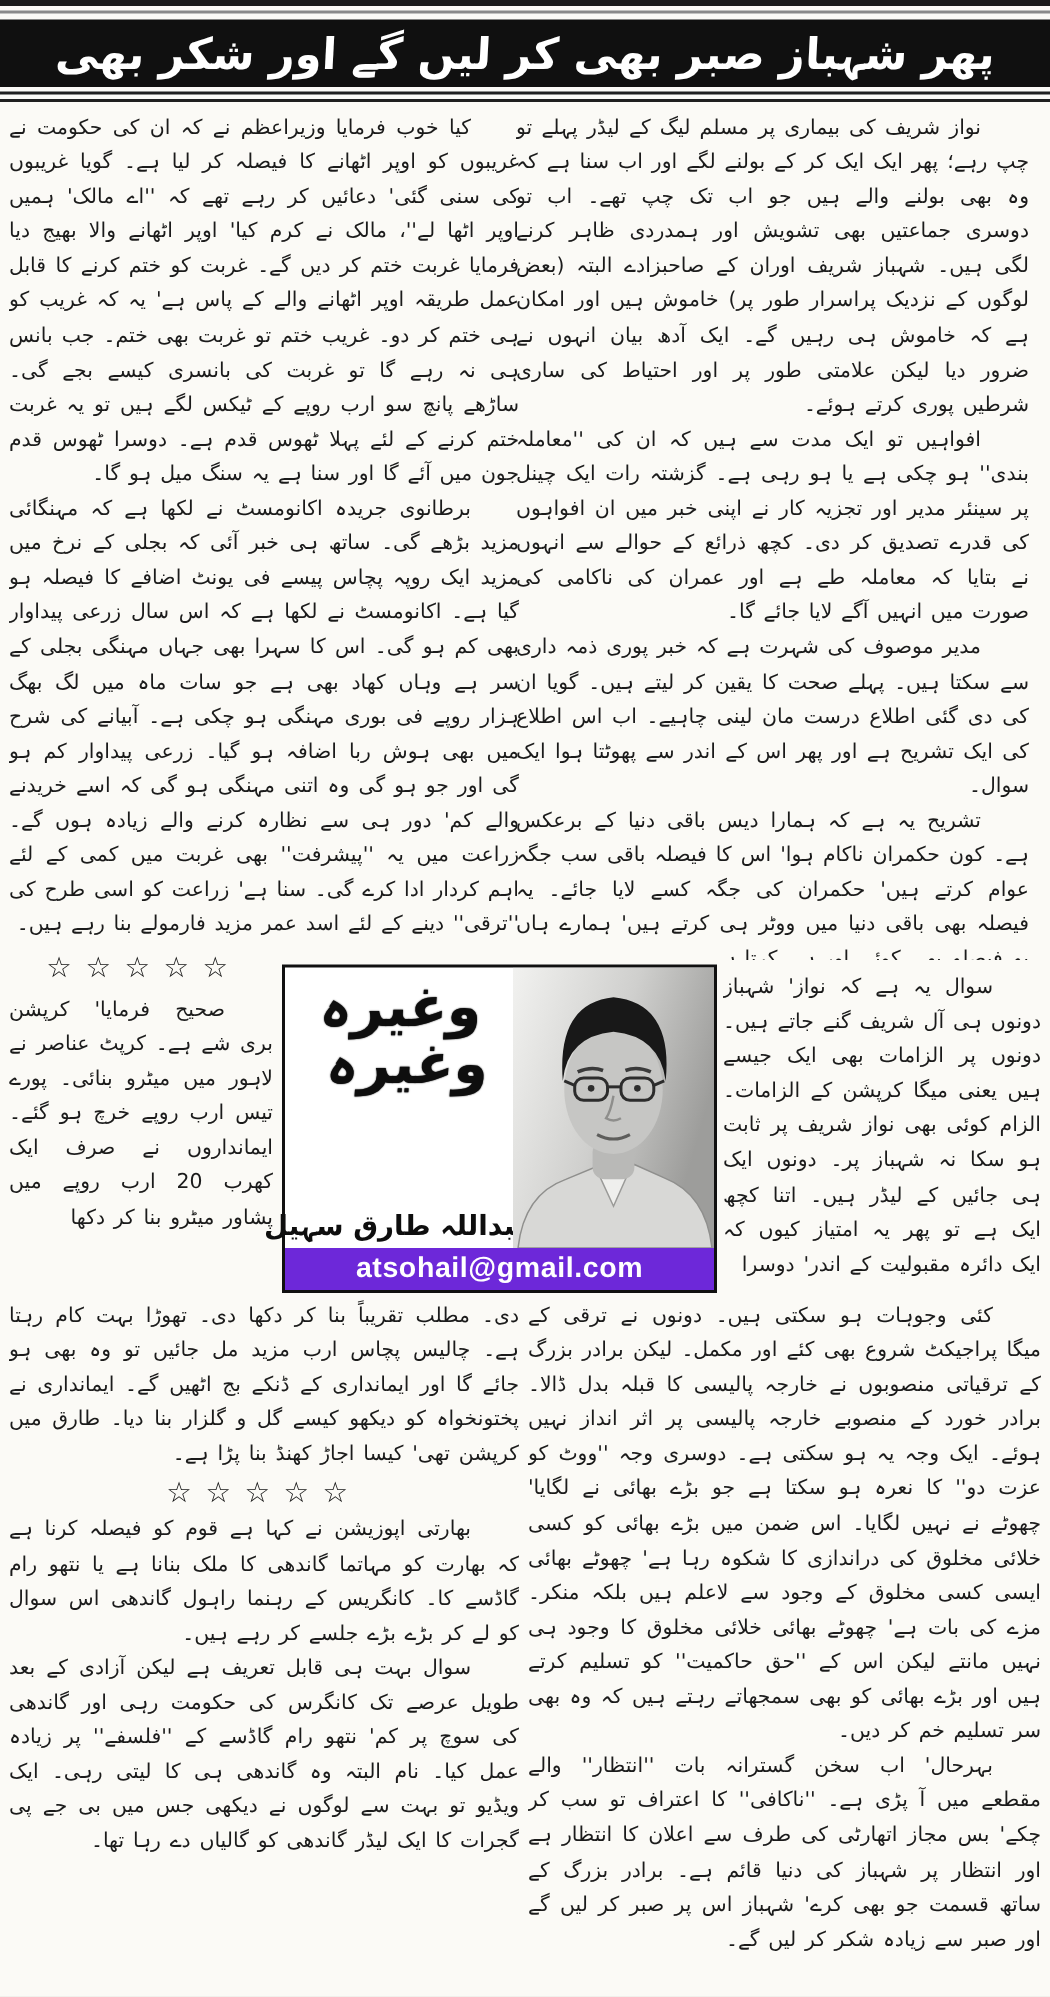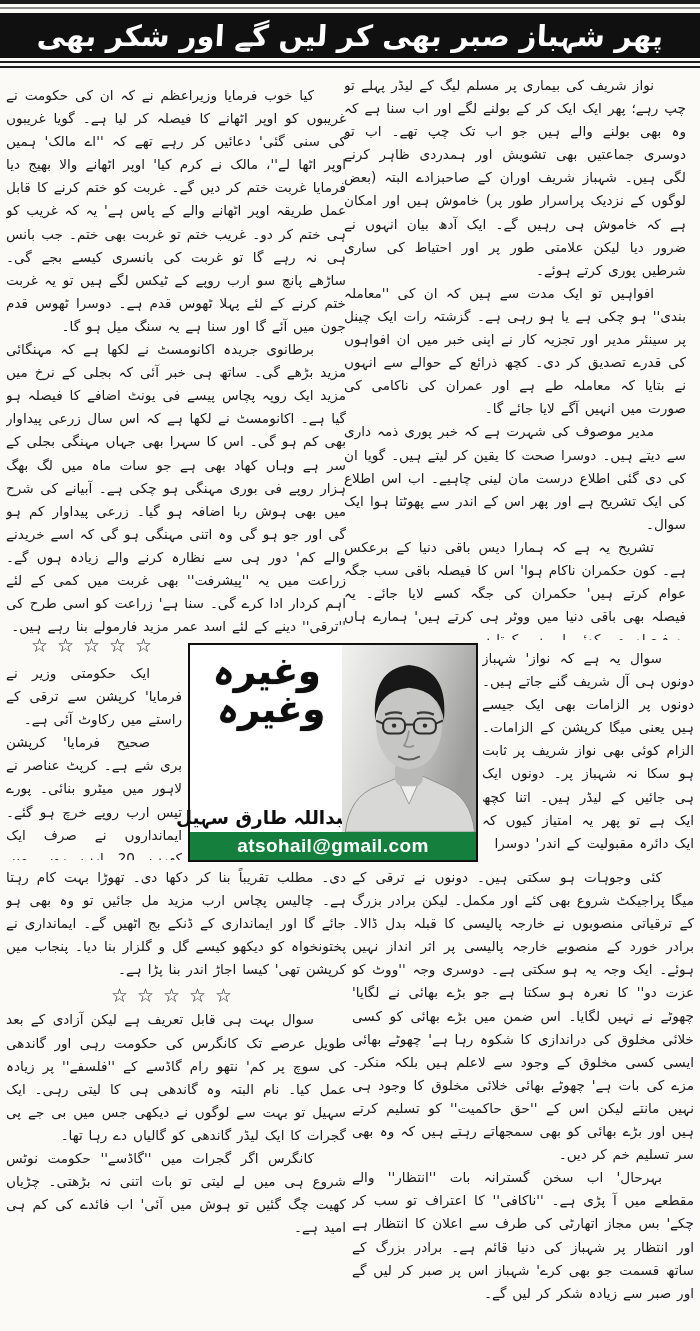--- a/index.html
+++ b/index.html
@@ -28,21 +28,21 @@
   .seg p {
     margin:0; text-align:justify; text-indent:32px;
     font-size:13.6px; line-height:23.1px; word-spacing:1.5px;
   }
   .seg p.cont { text-indent:0; }
   .stars { text-align:center; font-size:19px; letter-spacing:9px; padding:3px 0 2px 0; color:#141414; text-indent:0; }
   .stars-abs { position:absolute; text-align:center; font-size:19px; letter-spacing:9px; color:#141414; }
   .seg-right-top    { top:74px;  left:344px; width:342px; height:566px; }
   .seg-right-side   { top:647px; left:482px; width:212px; height:212px; }
   .seg-right-bottom { top:866px; left:352px; width:342px; height:462px; }
-  .seg-left-top     { top:74px;  left:6px;   width:340px; height:558px;margin-top:10px; }
+  .seg-left-top     { top:74px;  left:6px;   width:340px; height:558px; }
   .stars-left-1     { top:634px; left:6px;   width:180px; }
   .seg-left-side    { top:662px; left:6px;   width:176px; height:198px; }
   .seg-left-bottom  { top:866px; left:6px;   width:340px; height:462px; }
   
   .byline-box {
     position:absolute; left:188px; top:643px; width:290px; height:219px;
     border:2px solid #101010; background:#ffffff; box-sizing:border-box;
   }
   .bb-inner { display:flex; height:187px; }
   .bb-left {
@@ -50,67 +50,66 @@
     align-items:center; padding:8px 2px 4px 2px; box-sizing:border-box;
   }
   .logo-title { direction:rtl; text-align:center; font-weight:bold; color:#0e0e0e;
     font-size:37px; line-height:1.02; transform:skewX(-4deg);
     text-shadow:0 0 1px #000; }
   .logo-title .l2 { display:block; margin-right:-14px; }
   .author-name { direction:rtl; font-weight:bold; font-size:18.5px; white-space:nowrap; color:#0e0e0e; }
   .bb-photo { flex:1; position:relative; overflow:hidden; }
   .bb-photo svg { position:absolute; inset:0; width:100%; height:100%; }
   .email-bar {
-    height:28px; background:#15803d; color:#ffffff; display:flex; align-items:center;
+    height:28px; background:#6d28d9; color:#ffffff; display:flex; align-items:center;
     justify-content:center; font-family:"Liberation Sans", sans-serif;
     font-weight:bold; font-size:19px; letter-spacing:0.4px;
   }
 </style>
 </head>
 <body>
 
 <div class="page">
 
   <div class="rule-a"></div>
   <div class="rule-b"></div>
 
   <div class="headline-bar">
     <div class="headline-text">پھر شہباز صبر بھی کر لیں گے اور شکر بھی</div>
   </div>
   <div class="double-rule"></div>
 
   <div class="seg seg-right-top">
     <p>نواز شریف کی بیماری پر مسلم لیگ کے لیڈر پہلے تو چپ رہے؛ پھر ایک ایک کر کے بولنے لگے اور اب سنا ہے کہ وہ بھی بولنے والے ہیں جو اب تک چپ تھے۔ اب تو دوسری جماعتیں بھی تشویش اور ہمدردی ظاہر کرنے لگی ہیں۔ شہباز شریف اوران کے صاحبزادے البتہ (بعض لوگوں کے نزدیک پراسرار طور پر) خاموش ہیں اور امکان ہے کہ خاموش ہی رہیں گے۔ ایک آدھ بیان انہوں نے ضرور دیا لیکن علامتی طور پر اور احتیاط کی ساری شرطیں پوری کرتے ہوئے۔</p>
     <p>افواہیں تو ایک مدت سے ہیں کہ ان کی ''معاملہ بندی'' ہو چکی ہے یا ہو رہی ہے۔ گزشتہ رات ایک چینل پر سینئر مدیر اور تجزیہ کار نے اپنی خبر میں ان افواہوں کی قدرے تصدیق کر دی۔ کچھ ذرائع کے حوالے سے انہوں نے بتایا کہ معاملہ طے ہے اور عمران کی ناکامی کی صورت میں انہیں آگے لایا جائے گا۔</p>
-    <p>مدیر موصوف کی شہرت ہے کہ خبر پوری ذمہ داری سے دیتے ہیں۔ دوسرا صحت کا یقین کر لیتے ہیں۔ گویا ان کی دی گئی اطلاع درست مان لینی چاہیے۔ اب اس اطلاع کی ایک تشریح ہے اور پھر اس کے اندر سے پھوٹتا ہوا ایک سوال۔</p>
+    <p>مدیر موصوف کی شہرت ہے کہ خبر پوری ذمہ داری سے سکتا ہیں۔ پہلے صحت کا یقین کر لیتے ہیں۔ گویا ان کی دی گئی اطلاع درست مان لینی چاہیے۔ اب اس اطلاع کی ایک تشریح ہے اور پھر اس کے اندر سے پھوٹتا ہوا ایک سوال۔</p>
     <p>تشریح یہ ہے کہ ہمارا دیس باقی دنیا کے برعکس ہے۔ کون حکمران ناکام ہوا' اس کا فیصلہ باقی سب جگہ عوام کرتے ہیں' حکمران کی جگہ کسے لایا جائے۔ یہ فیصلہ بھی باقی دنیا میں ووٹر ہی کرتے ہیں' ہمارے ہاں یہ فیصلہ بھی کوئی اور ہی کرتا ہے،</p>
   </div>
   <div class="seg seg-right-side">
     <p>سوال یہ ہے کہ نواز' شہباز دونوں ہی آل شریف گنے جاتے ہیں۔ دونوں پر الزامات بھی ایک جیسے ہیں یعنی میگا کرپشن کے الزامات۔ الزام کوئی بھی نواز شریف پر ثابت ہو سکا نہ شہباز پر۔ دونوں ایک ہی جائیں کے لیڈر ہیں۔ اتنا کچھ ایک ہے تو پھر یہ امتیاز کیوں کہ ایک دائرہ مقبولیت کے اندر' دوسرا</p>
   </div>
   <div class="seg seg-right-bottom">
     <p>کئی وجوہات ہو سکتی ہیں۔ دونوں نے ترقی کے میگا پراجیکٹ شروع بھی کئے اور مکمل۔ لیکن برادر بزرگ کے ترقیاتی منصوبوں نے خارجہ پالیسی کا قبلہ بدل ڈالا۔ برادر خورد کے منصوبے خارجہ پالیسی پر اثر انداز نہیں ہوئے۔ ایک وجہ یہ ہو سکتی ہے۔ دوسری وجہ ''ووٹ کو عزت دو'' کا نعرہ ہو سکتا ہے جو بڑے بھائی نے لگایا' چھوٹے نے نہیں لگایا۔ اس ضمن میں بڑے بھائی کو کسی خلائی مخلوق کی دراندازی کا شکوہ رہا ہے' چھوٹے بھائی ایسی کسی مخلوق کے وجود سے لاعلم ہیں بلکہ منکر۔ مزے کی بات ہے' چھوٹے بھائی خلائی مخلوق کا وجود ہی نہیں مانتے لیکن اس کے ''حق حاکمیت'' کو تسلیم کرتے ہیں اور بڑے بھائی کو بھی سمجھاتے رہتے ہیں کہ وہ بھی سر تسلیم خم کر دیں۔</p>
     <p>بہرحال' اب سخن گسترانہ بات ''انتظار'' والے مقطعے میں آ پڑی ہے۔ ''ناکافی'' کا اعتراف تو سب کر چکے' بس مجاز اتھارٹی کی طرف سے اعلان کا انتظار ہے اور انتظار پر شہباز کی دنیا قائم ہے۔ برادر بزرگ کے ساتھ قسمت جو بھی کرے' شہباز اس پر صبر کر لیں گے اور صبر سے زیادہ شکر کر لیں گے۔</p>
 
   </div>
 
   <div class="seg seg-left-top">
     <p>کیا خوب فرمایا وزیراعظم نے کہ ان کی حکومت نے غریبوں کو اوپر اٹھانے کا فیصلہ کر لیا ہے۔ گویا غریبوں کی سنی گئی' دعائیں کر رہے تھے کہ ''اے مالک' ہمیں اوپر اٹھا لے''، مالک نے کرم کیا' اوپر اٹھانے والا بھیج دیا فرمایا غربت ختم کر دیں گے۔ غربت کو ختم کرنے کا قابل عمل طریقہ اوپر اٹھانے والے کے پاس ہے' یہ کہ غریب کو ہی ختم کر دو۔ غریب ختم تو غربت بھی ختم۔ جب بانس ہی نہ رہے گا تو غربت کی بانسری کیسے بجے گی۔ ساڑھے پانچ سو ارب روپے کے ٹیکس لگے ہیں تو یہ غربت ختم کرنے کے لئے پہلا ٹھوس قدم ہے۔ دوسرا ٹھوس قدم جون میں آئے گا اور سنا ہے یہ سنگ میل ہو گا۔</p>
     <p>برطانوی جریدہ اکانومسٹ نے لکھا ہے کہ مہنگائی مزید بڑھے گی۔ ساتھ ہی خبر آئی کہ بجلی کے نرخ میں مزید ایک روپہ پچاس پیسے فی یونٹ اضافے کا فیصلہ ہو گیا ہے۔ اکانومسٹ نے لکھا ہے کہ اس سال زرعی پیداوار بھی کم ہو گی۔ اس کا سہرا بھی جہاں مہنگی بجلی کے سر ہے وہاں کھاد بھی ہے جو سات ماہ میں لگ بھگ ہزار روپے فی بوری مہنگی ہو چکی ہے۔ آبیانے کی شرح میں بھی ہوش ربا اضافہ ہو گیا۔ زرعی پیداوار کم ہو گی اور جو ہو گی وہ اتنی مہنگی ہو گی کہ اسے خریدنے والے کم' دور ہی سے نظارہ کرنے والے زیادہ ہوں گے۔ زراعت میں یہ ''پیشرفت'' بھی غربت میں کمی کے لئے اہم کردار ادا کرے گی۔ سنا ہے' زراعت کو اسی طرح کی ''ترقی'' دینے کے لئے اسد عمر مزید فارمولے بنا رہے ہیں۔</p>
   </div>
   <div class="stars-abs stars-left-1">☆☆☆☆☆</div>
   <div class="seg seg-left-side">
-    <p>ایک حکومتی وزیر نے فرمایا' کرپشن سے ترقی کے راستے میں رکاوٹ آئی ہے۔</p>
     <p>صحیح فرمایا' کرپشن بری شے ہے۔ کرپٹ عناصر نے لاہور میں میٹرو بنائی۔ پورے تیس ارب روپے خرچ ہو گئے۔ ایمانداروں نے صرف ایک کھرب 20 ارب روپے میں پشاور میٹرو بنا کر دکھا</p>
   </div>
   <div class="seg seg-left-bottom">
-    <p class="cont">دی۔ مطلب تقریباً بنا کر دکھا دی۔ تھوڑا بہت کام رہتا ہے۔ چالیس پچاس ارب مزید مل جائیں تو وہ بھی ہو جائے گا اور ایمانداری کے ڈنکے بج اٹھیں گے۔ ایمانداری نے پختونخواہ کو دیکھو کیسے گل و گلزار بنا دیا۔ پنجاب میں کرپشن تھی' کیسا اجاڑ اندر بنا پڑا ہے۔</p>
+    <p class="cont">دی۔ مطلب تقریباً بنا کر دکھا دی۔ تھوڑا بہت کام رہتا ہے۔ چالیس پچاس ارب مزید مل جائیں تو وہ بھی ہو جائے گا اور ایمانداری کے ڈنکے بج اٹھیں گے۔ ایمانداری نے پختونخواہ کو دیکھو کیسے گل و گلزار بنا دیا۔ طارق میں کرپشن تھی' کیسا اجاڑ کھنڈ بنا پڑا ہے۔</p>
     <div class="stars">☆☆☆☆☆</div>
-    <p>سوال بہت ہی قابل تعریف ہے لیکن آزادی کے بعد طویل عرصے تک کانگرس کی حکومت رہی اور گاندھی کی سوچ پر کم' نتھو رام گاڈسے کے ''فلسفے'' پر زیادہ عمل کیا۔ نام البتہ وہ گاندھی ہی کا لیتی رہی۔ ایک سہیل تو بہت سے لوگوں نے دیکھی جس میں بی جے پی گجرات کا ایک لیڈر گاندھی کو گالیاں دے رہا تھا۔</p>
-    <p>کانگرس اگر گجرات میں ''گاڈسے'' حکومت نوٹس شروع ہی میں لے لیتی تو بات اتنی نہ بڑھتی۔ چڑیاں کھیت چگ گئیں تو ہوش میں آئی' اب فائدے کی کم ہی امید ہے۔</p>
+    <p>بھارتی اپوزیشن نے کہا ہے قوم کو فیصلہ کرنا ہے کہ بھارت کو مہاتما گاندھی کا ملک بنانا ہے یا نتھو رام گاڈسے کا۔ کانگریس کے رہنما راہول گاندھی اس سوال کو لے کر بڑے بڑے جلسے کر رہے ہیں۔</p>
+    <p>سوال بہت ہی قابل تعریف ہے لیکن آزادی کے بعد طویل عرصے تک کانگرس کی حکومت رہی اور گاندھی کی سوچ پر کم' نتھو رام گاڈسے کے ''فلسفے'' پر زیادہ عمل کیا۔ نام البتہ وہ گاندھی ہی کا لیتی رہی۔ ایک ویڈیو تو بہت سے لوگوں نے دیکھی جس میں بی جے پی گجرات کا ایک لیڈر گاندھی کو گالیاں دے رہا تھا۔</p>
   </div>
 
   <div class="byline-box">
     <div class="bb-inner">
       <div class="bb-left">
         <div class="logo-title">
           <span class="l1">وغیرہ</span>
           <span class="l2">وغیرہ</span>
         </div>
         <div class="author-name">عبداللہ طارق سہیل</div>

